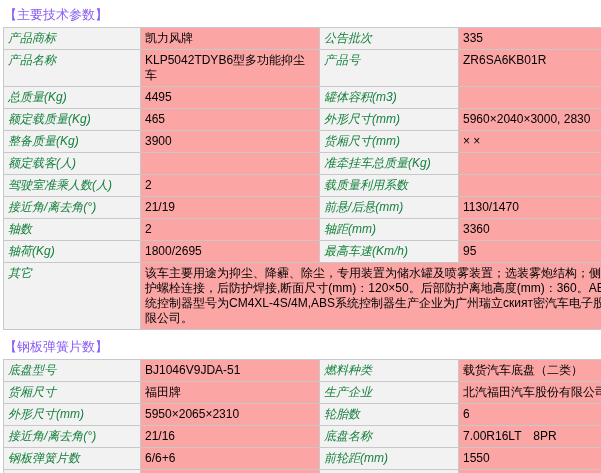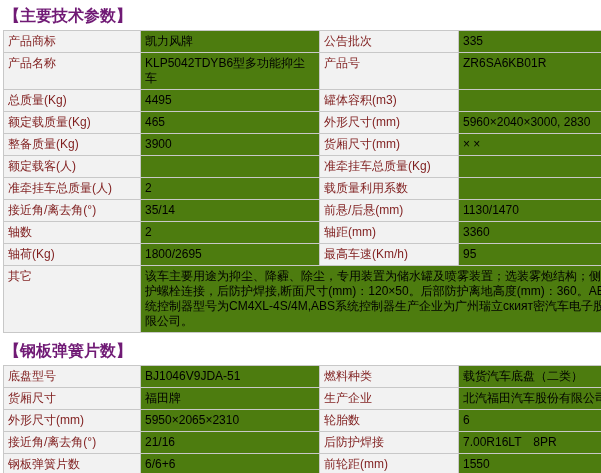--- a/index.html
+++ b/index.html
@@ -5,48 +5,49 @@
   html,body{margin:0;padding:0;background:#ffffff;}
   body{
     font-family:"Liberation Sans","DejaVu Sans",sans-serif;
     font-size:12px;
     color:#000000;
     width:601px;
   }
   .page{width:601px;box-sizing:border-box;padding:4px 2px 2px 2px;}
   .section-title{
     display:block;
-    font-size:16px;
-    font-weight:bold;
-    color:#701a75;
+    font-size:13px;
+    font-weight:normal;
+    color:#8b5cf6;
     padding:2px 0 3px 2px;
     letter-spacing:0px;
   }
   table.spec{
     border-collapse:collapse;
     width:597px;
     table-layout:fixed;
     margin:0 0 6px 1px;
   }
   table.spec td{
     border:1px solid #c8c8c8;
     padding:3px 4px;
     vertical-align:top;
     line-height:15px;
     font-size:12px;
     word-wrap:break-word;
     height:14px;
   }
   td.lbl{
     background:#f2f2f2;
-    color:#7f1d1d;
+    color:#15803d;
     white-space:nowrap;
+    font-style:italic;
   }
   td.val{
-    background:#4d7c0f;
+    background:#fca5a5;
   }
   .c1{width:128px;}
   .c2{width:170px;}
   .c3{width:130px;}
   .c4{width:169px;}
   .tall{line-height:16px;margin-left:30px;}
 </style>
 </head>
 <body>
 
@@ -86,28 +87,28 @@
         <td class="lbl c3">货厢尺寸(mm)</td>
         <td class="val c4">×  ×</td>
       </tr>
       <tr>
         <td class="lbl c1">额定载客(人)</td>
         <td class="val c2"></td>
         <td class="lbl c3">准牵挂车总质量(Kg)</td>
         <td class="val c4"></td>
       </tr>
       <tr>
-        <td class="lbl c1">准牵挂车总质量(人)</td>
+        <td class="lbl c1">驾驶室准乘人数(人)</td>
         <td class="val c2">2</td>
         <td class="lbl c3">载质量利用系数</td>
         <td class="val c4"></td>
       </tr>
       <tr>
         <td class="lbl c1">接近角/离去角(°)</td>
-        <td class="val c2">35/14</td>
+        <td class="val c2">21/19</td>
         <td class="lbl c3">前悬/后悬(mm)</td>
         <td class="val c4">1130/1470</td>
       </tr>
       <tr>
         <td class="lbl c1">轴数</td>
         <td class="val c2">2</td>
         <td class="lbl c3">轴距(mm)</td>
         <td class="val c4">3360</td>
       </tr>
       <tr>
@@ -142,21 +143,21 @@
       </tr>
       <tr>
         <td class="lbl c1">外形尺寸(mm)</td>
         <td class="val c2">5950×2065×2310</td>
         <td class="lbl c3">轮胎数</td>
         <td class="val c4">6</td>
       </tr>
       <tr>
         <td class="lbl c1">接近角/离去角(°)</td>
         <td class="val c2">21/16</td>
-        <td class="lbl c3">后防护焊接</td>
+        <td class="lbl c3">底盘名称</td>
         <td class="val c4">7.00R16LT　8PR</td>
       </tr>
       <tr>
         <td class="lbl c1">钢板弹簧片数</td>
         <td class="val c2">6/6+6</td>
         <td class="lbl c3">前轮距(mm)</td>
         <td class="val c4">1550</td>
       </tr>
       <tr>
         <td class="lbl c1">燃料种类</td>

